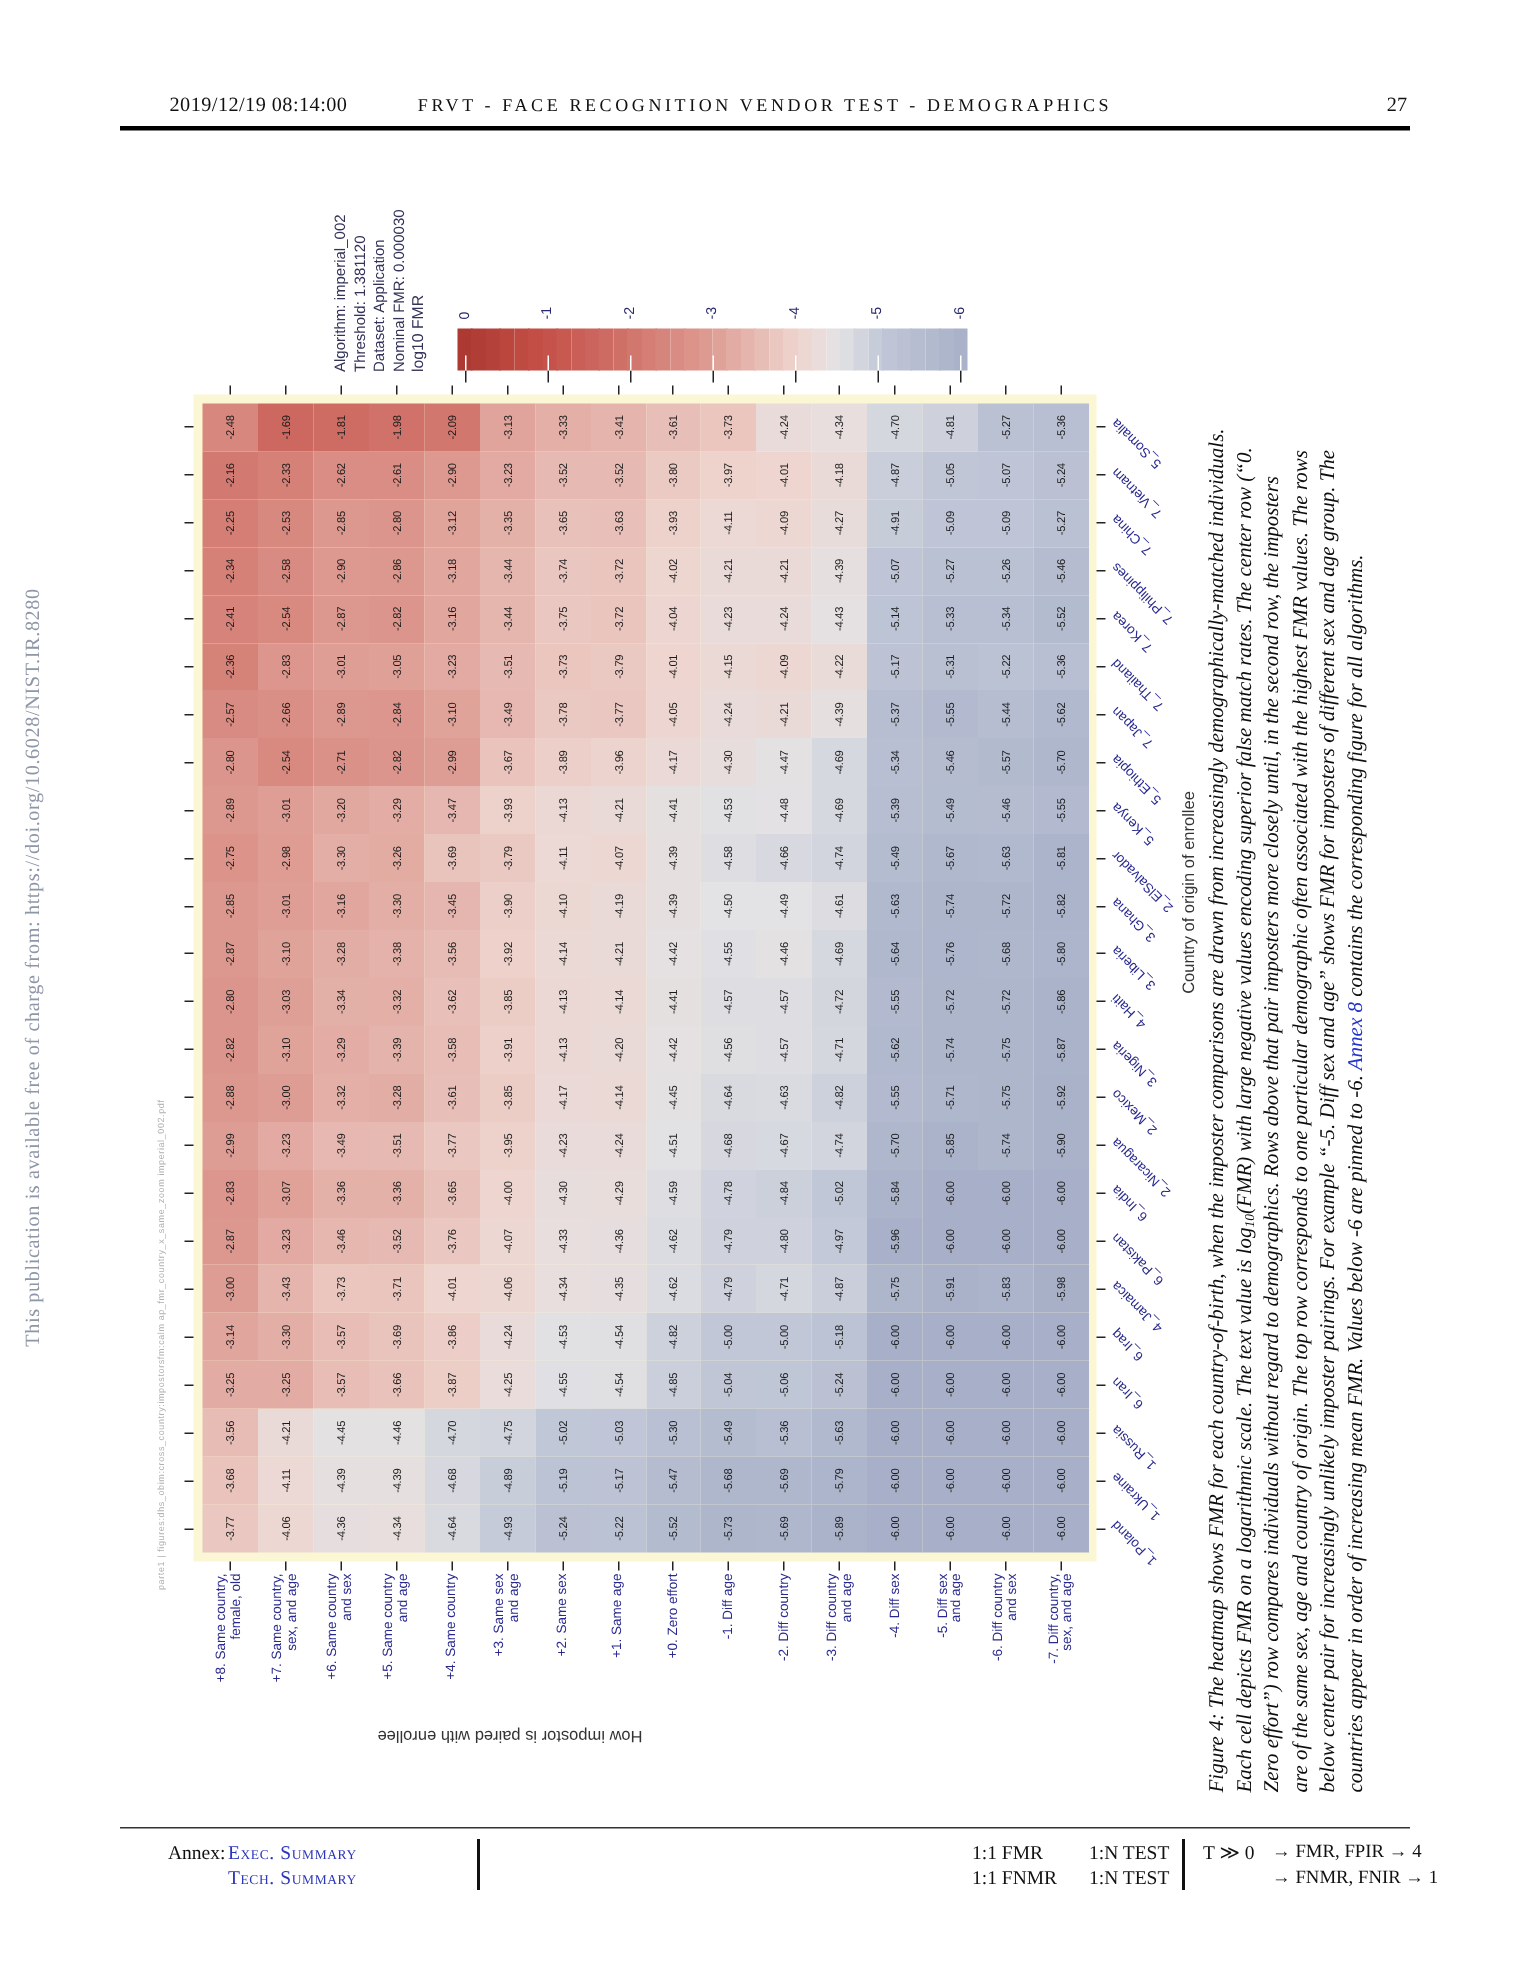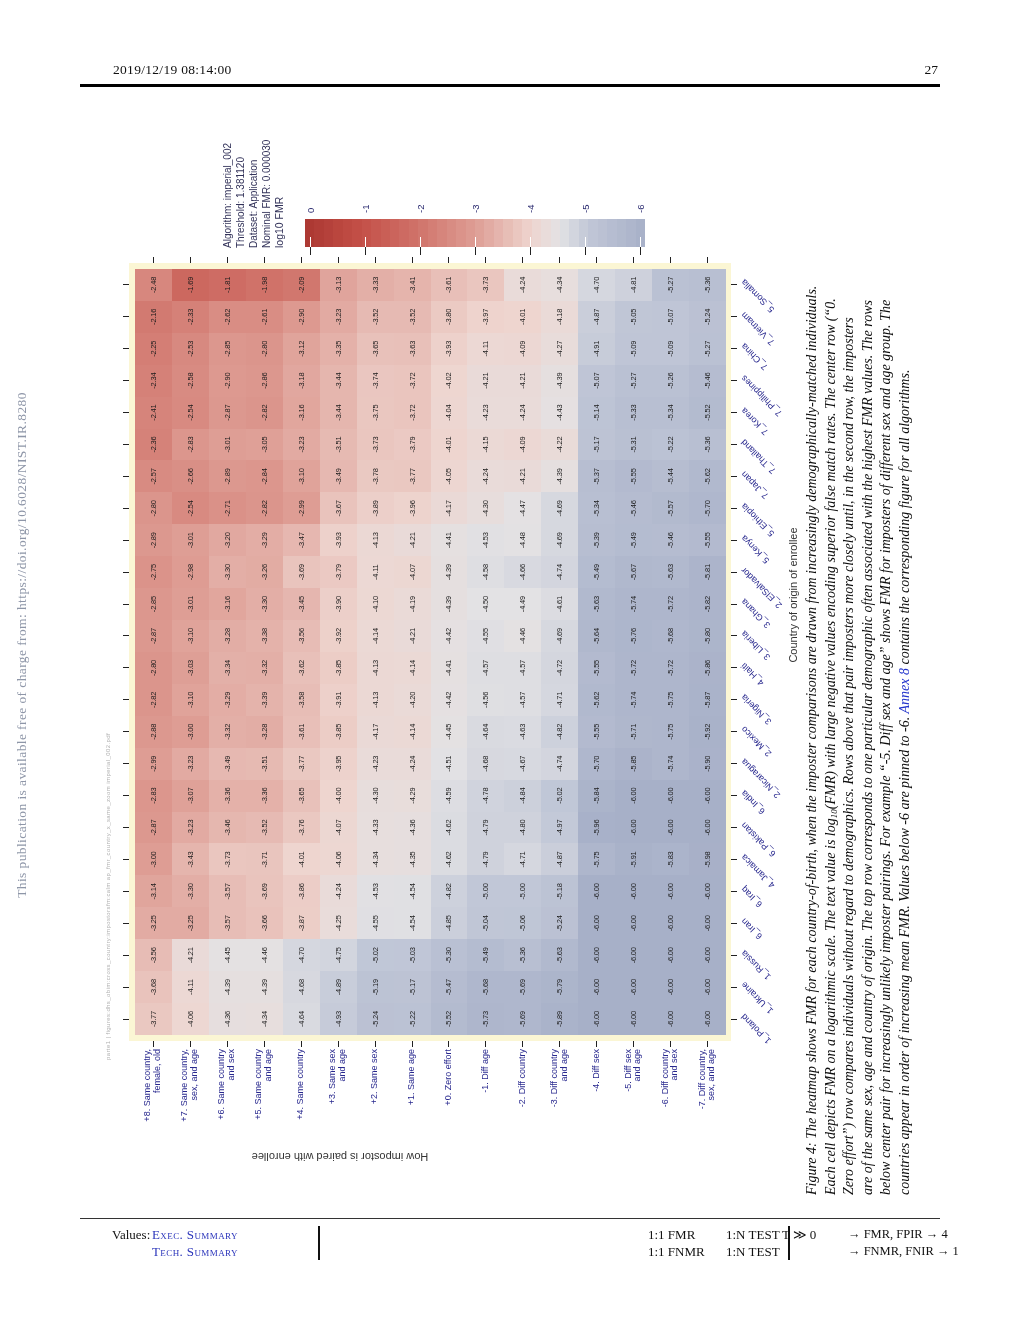--- a/index.html
+++ b/index.html
@@ -51,29 +51,30 @@
   .ftr{position:absolute;left:0;top:1224px;width:1020px;height:40px;font-size:13px;}
   .ftr .col{position:absolute;top:2px;line-height:17px;}
   .links-label{left:112px;}
   .links-col{left:152px;color:#2b35bb;font-variant:small-caps;letter-spacing:.4px;}
   .vbar{position:absolute;top:2px;width:1.5px;height:34px;background:#111;}
   .vbar1{left:318px;}
   .vbar2{left:788px;}
   .desc-col{left:413px;}
   .m11-col{left:648px;}
   .m1n-col{left:726px;}
-  .t-col{left:782px;}
+  .t-col{left:802px;}
   .arrow-col{left:848px;font-size:12.5px;}
 </style>
 </head>
 <body>
 
 <div class="page">
 
   <div class="hdr-date">2019/12/19  08:14:00</div>
+  <div class="hdr-title">FRVT - FACE RECOGNITION VENDOR TEST - DEMOGRAPHICS</div>
   <div class="hdr-page">27</div>
   <div class="hdr-rule"></div>
 
   <div class="wm-anchor">
     <span>This publication is available free of charge from: https://doi.org/10.6028/NIST.IR.8280</span>
   </div>
 
   <div class="fig-wrap">
     <div class="fig" id="fig">
       <div class="path-note">parte1 | figures:dhs_obim:cross_country:impostorsfm:calm ap_fmr_country_x_same_zoom imperial_002.pdf</div>
@@ -671,21 +672,21 @@
           <div class="cap-line"><span>Zero effort”) row compares individuals without regard to demographics. Rows above that pair imposters more closely until, in the second row, the imposters</span></div>
           <div class="cap-line"><span>are of the same sex, age and country of origin. The top row corresponds to one particular demographic often associated with the highest FMR values. The rows</span></div>
           <div class="cap-line"><span>below center pair for increasingly unlikely imposter pairings. For example “-5. Diff sex and age” shows FMR for imposters of different sex and age group. The</span></div>
           <div class="cap-line"><span>countries appear in order of increasing mean FMR. Values below -6 are pinned to -6. </span><span class="cap-link">Annex 8</span><span> contains the corresponding figure for all algorithms.</span></div>
         </div>
     </div>
   </div>
 
   <div class="ftr-rule"></div>
   <div class="ftr">
-    <div class="col links-label">Values:</div>
+    <div class="col links-label">Annex:</div>
     <div class="col links-col">
       <div>Exec. Summary</div>
       <div>Tech. Summary</div>
     </div>
     <div class="vbar vbar1"></div>
     <div class="col m11-col">
       <div>1:1 FMR</div>
       <div>1:1 FNMR</div>
     </div>
     <div class="col m1n-col">

